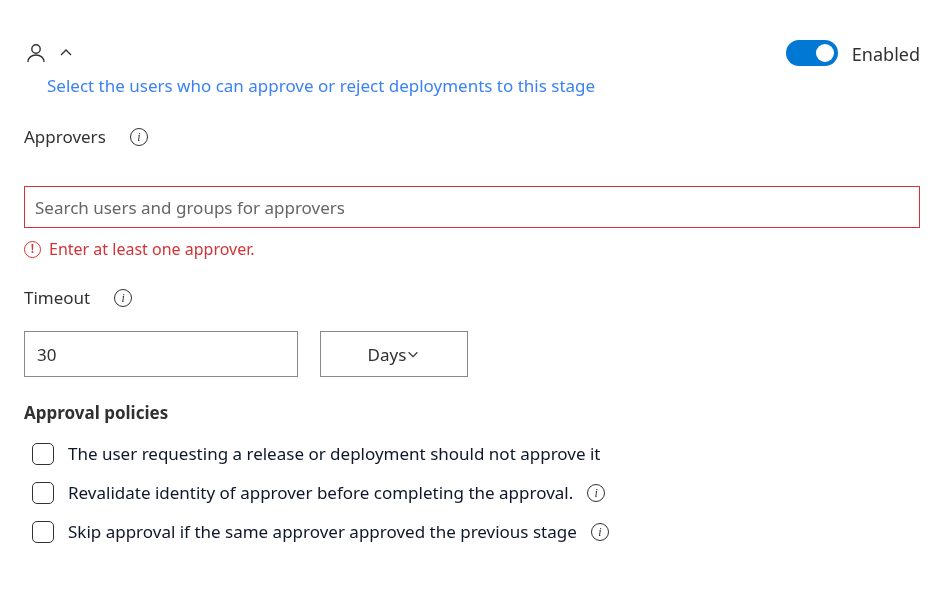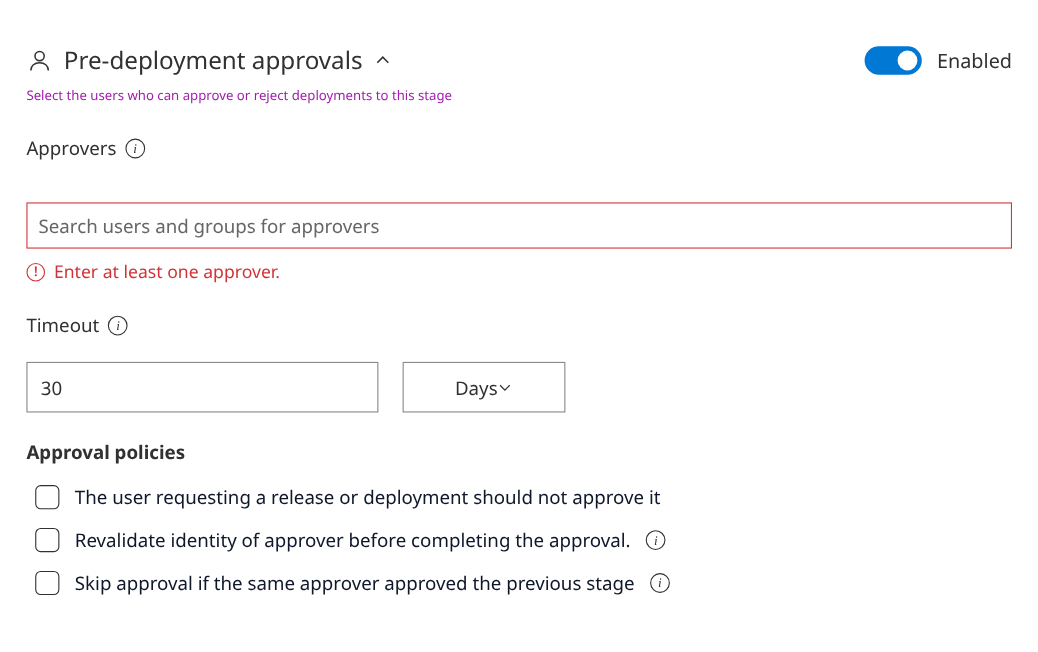--- a/index.html
+++ b/index.html
@@ -50,28 +50,29 @@
       background: #fff;
       border-radius: 50%;
       top: 4px;
       right: 4px;
     }
     .toggle-label {
       font-size: 18px;
       color: #323130;
     }
     .subtitle {
-      font-size: 12px;
-      color: #a21caf;
+      font-size: 17px;
+      color: #3b82f6;
       margin-bottom: 28px;
+      margin-left: 23px;
     }
     .field-label-row {
       display: flex;
       align-items: center;
-      gap: 8px;
+      gap: 24px;
       margin-bottom: 22px;
     }
     .field-label {
       font-size: 17px;
       color: #323130;
     }
     .info-icon {
       width: 18px;
       height: 18px;
       border: 1.3px solid #323130;
@@ -124,21 +125,21 @@
       color: #d13438;
       font-size: 16px;
     }
     .timeout-row {
       display: flex;
       gap: 22px;
       margin-bottom: 24px;
       margin-top: 22px;
     }
     .timeout-input {
-      width: 320px;
+      width: 274px;
       height: 46px;
       border: 1px solid #8a8886;
       padding: 0 12px;
       font-size: 17px;
       outline: none;
       font-family: inherit;
       color: #323130;
     }
     .timeout-select {
       width: 148px;
@@ -183,21 +184,20 @@
 
 
 <div class="header-row">
   <div class="title-group">
     <span class="user-icon">
       <svg width="24" height="24" viewBox="0 0 24 24" fill="none" stroke="#323130" stroke-width="1.4">
         <circle cx="12" cy="8" r="4.2"></circle>
         <path d="M4 21c0-4.4 3.6-7 8-7s8 2.6 8 7"></path>
       </svg>
     </span>
-    <h1 class="section-title">Pre-deployment approvals</h1>
     <span class="chevron-icon">
       <svg width="16" height="16" viewBox="0 0 16 16" fill="none" stroke="#323130" stroke-width="1.4">
         <path d="M3 10l5-5 5 5"></path>
       </svg>
     </span>
   </div>
   <div class="toggle-group">
     <div class="toggle">
       <div class="toggle-knob"></div>
     </div>

